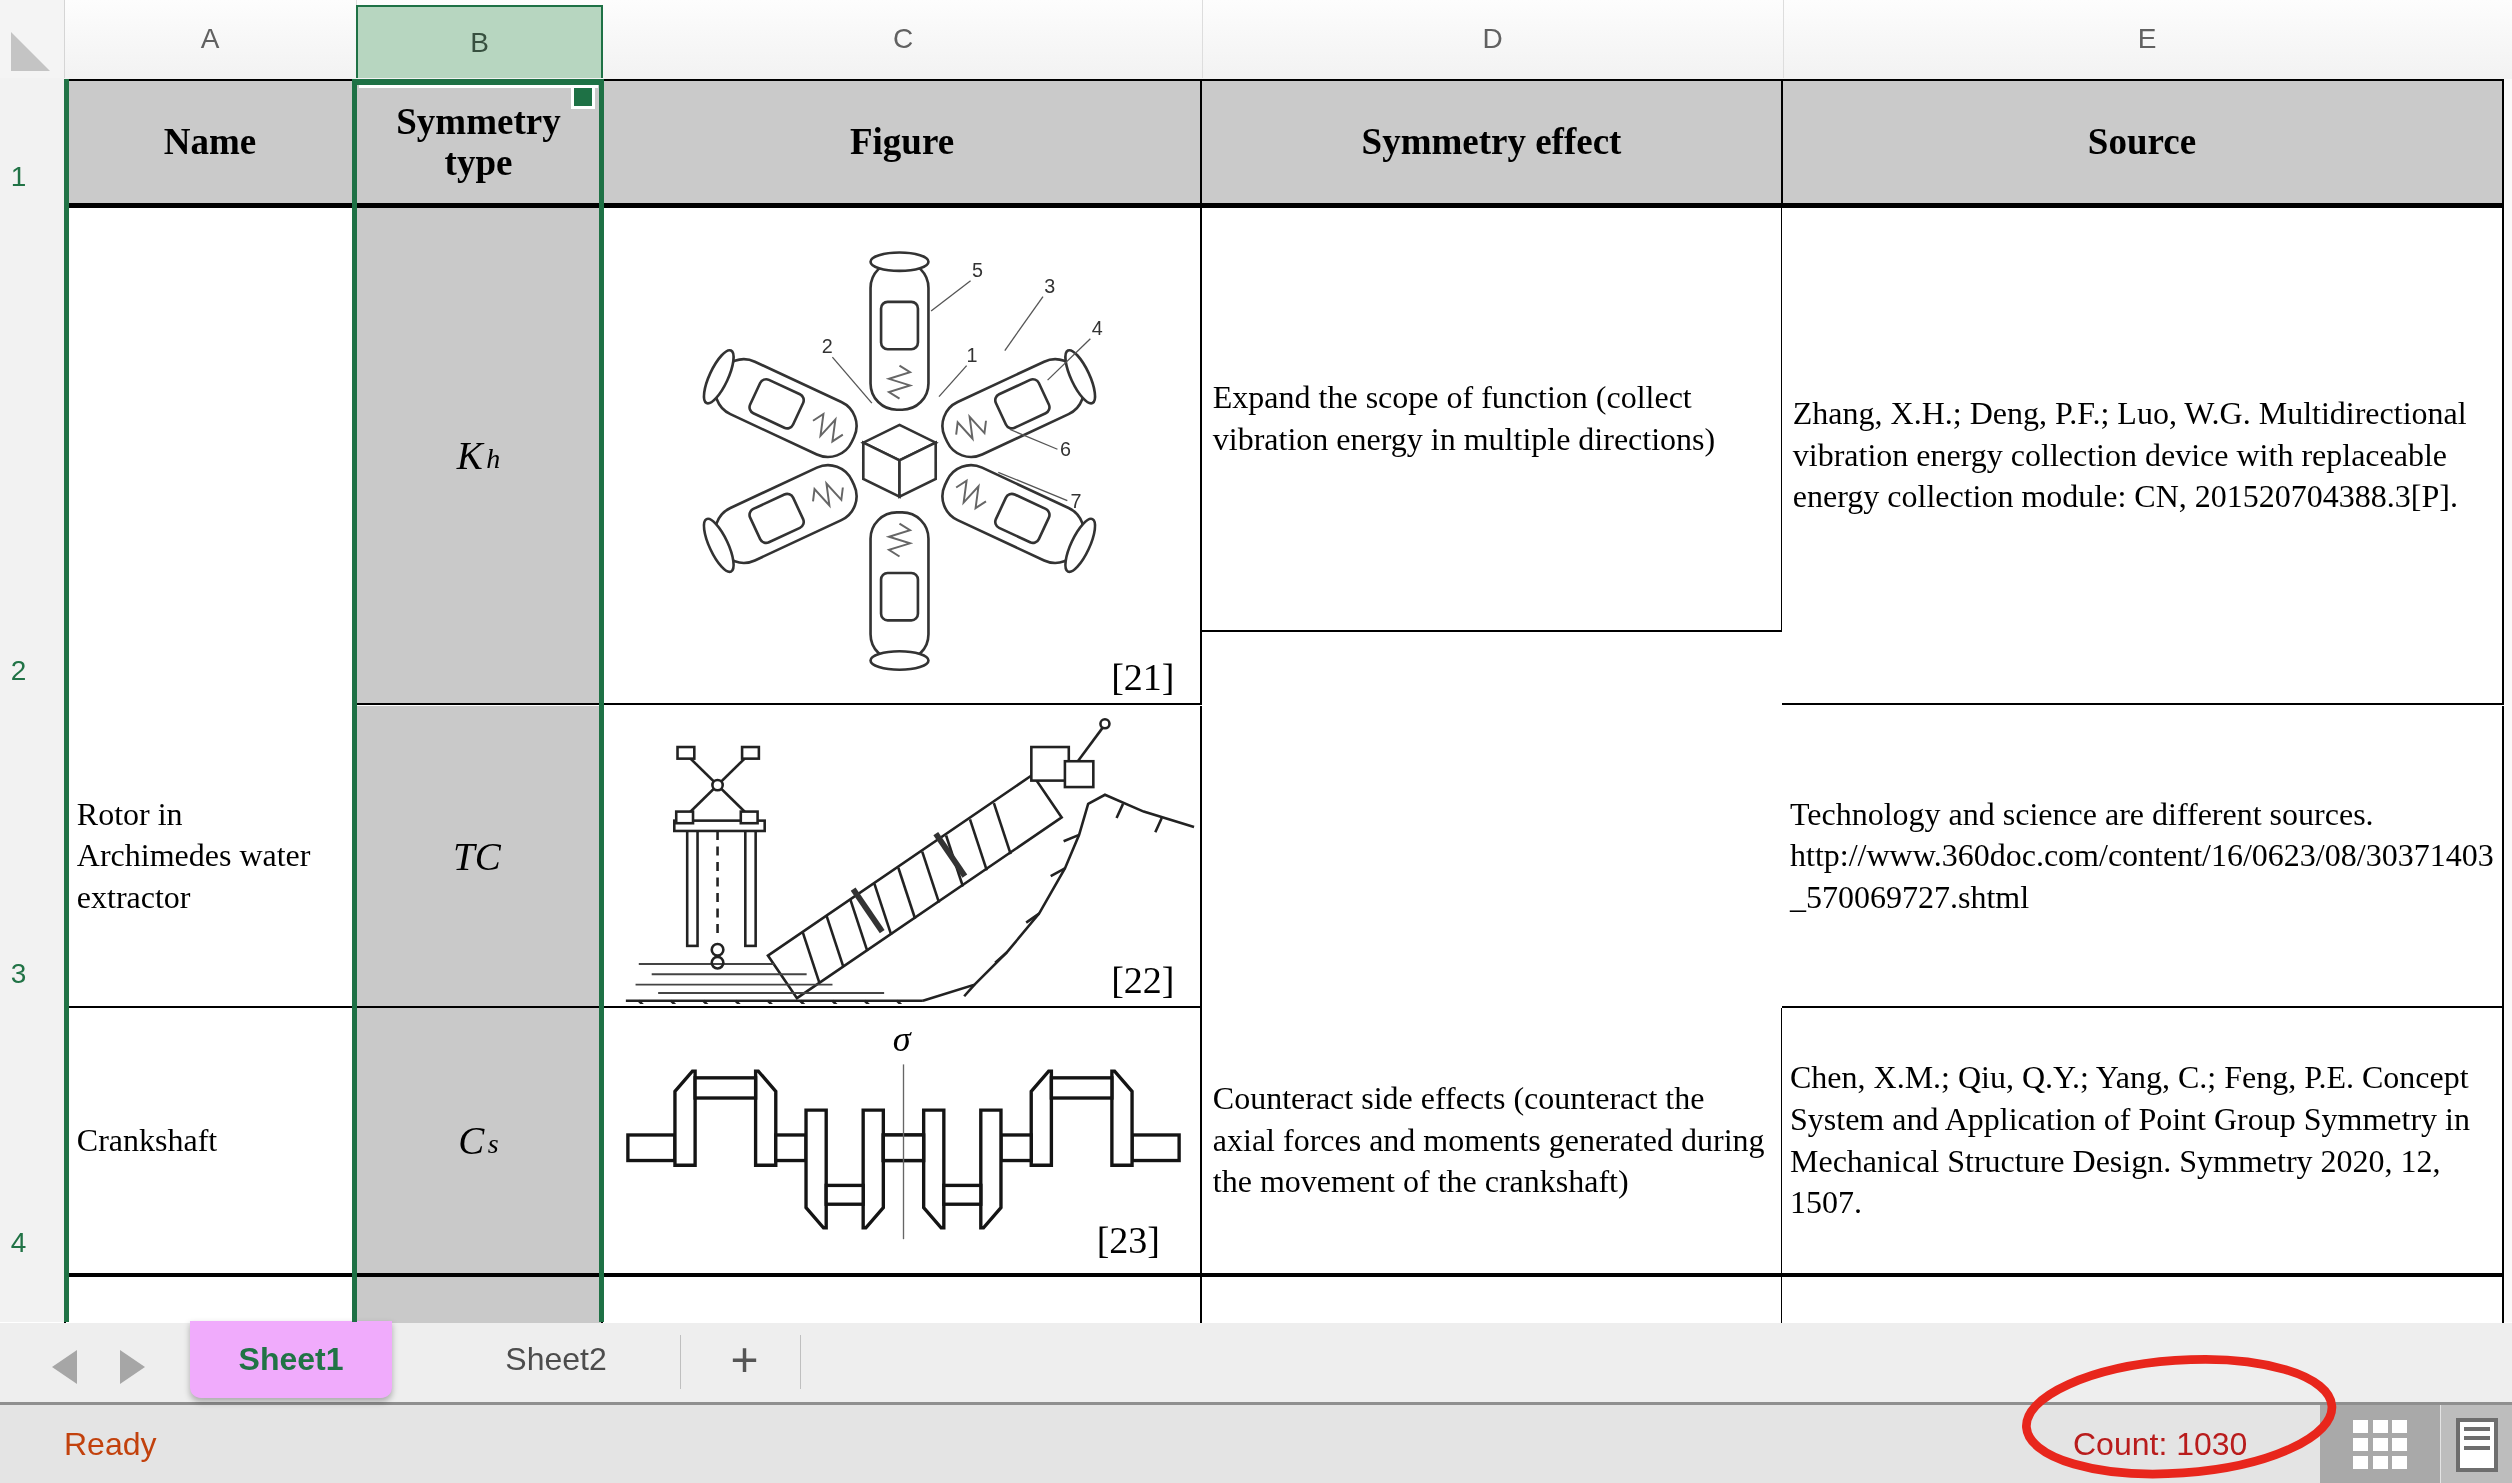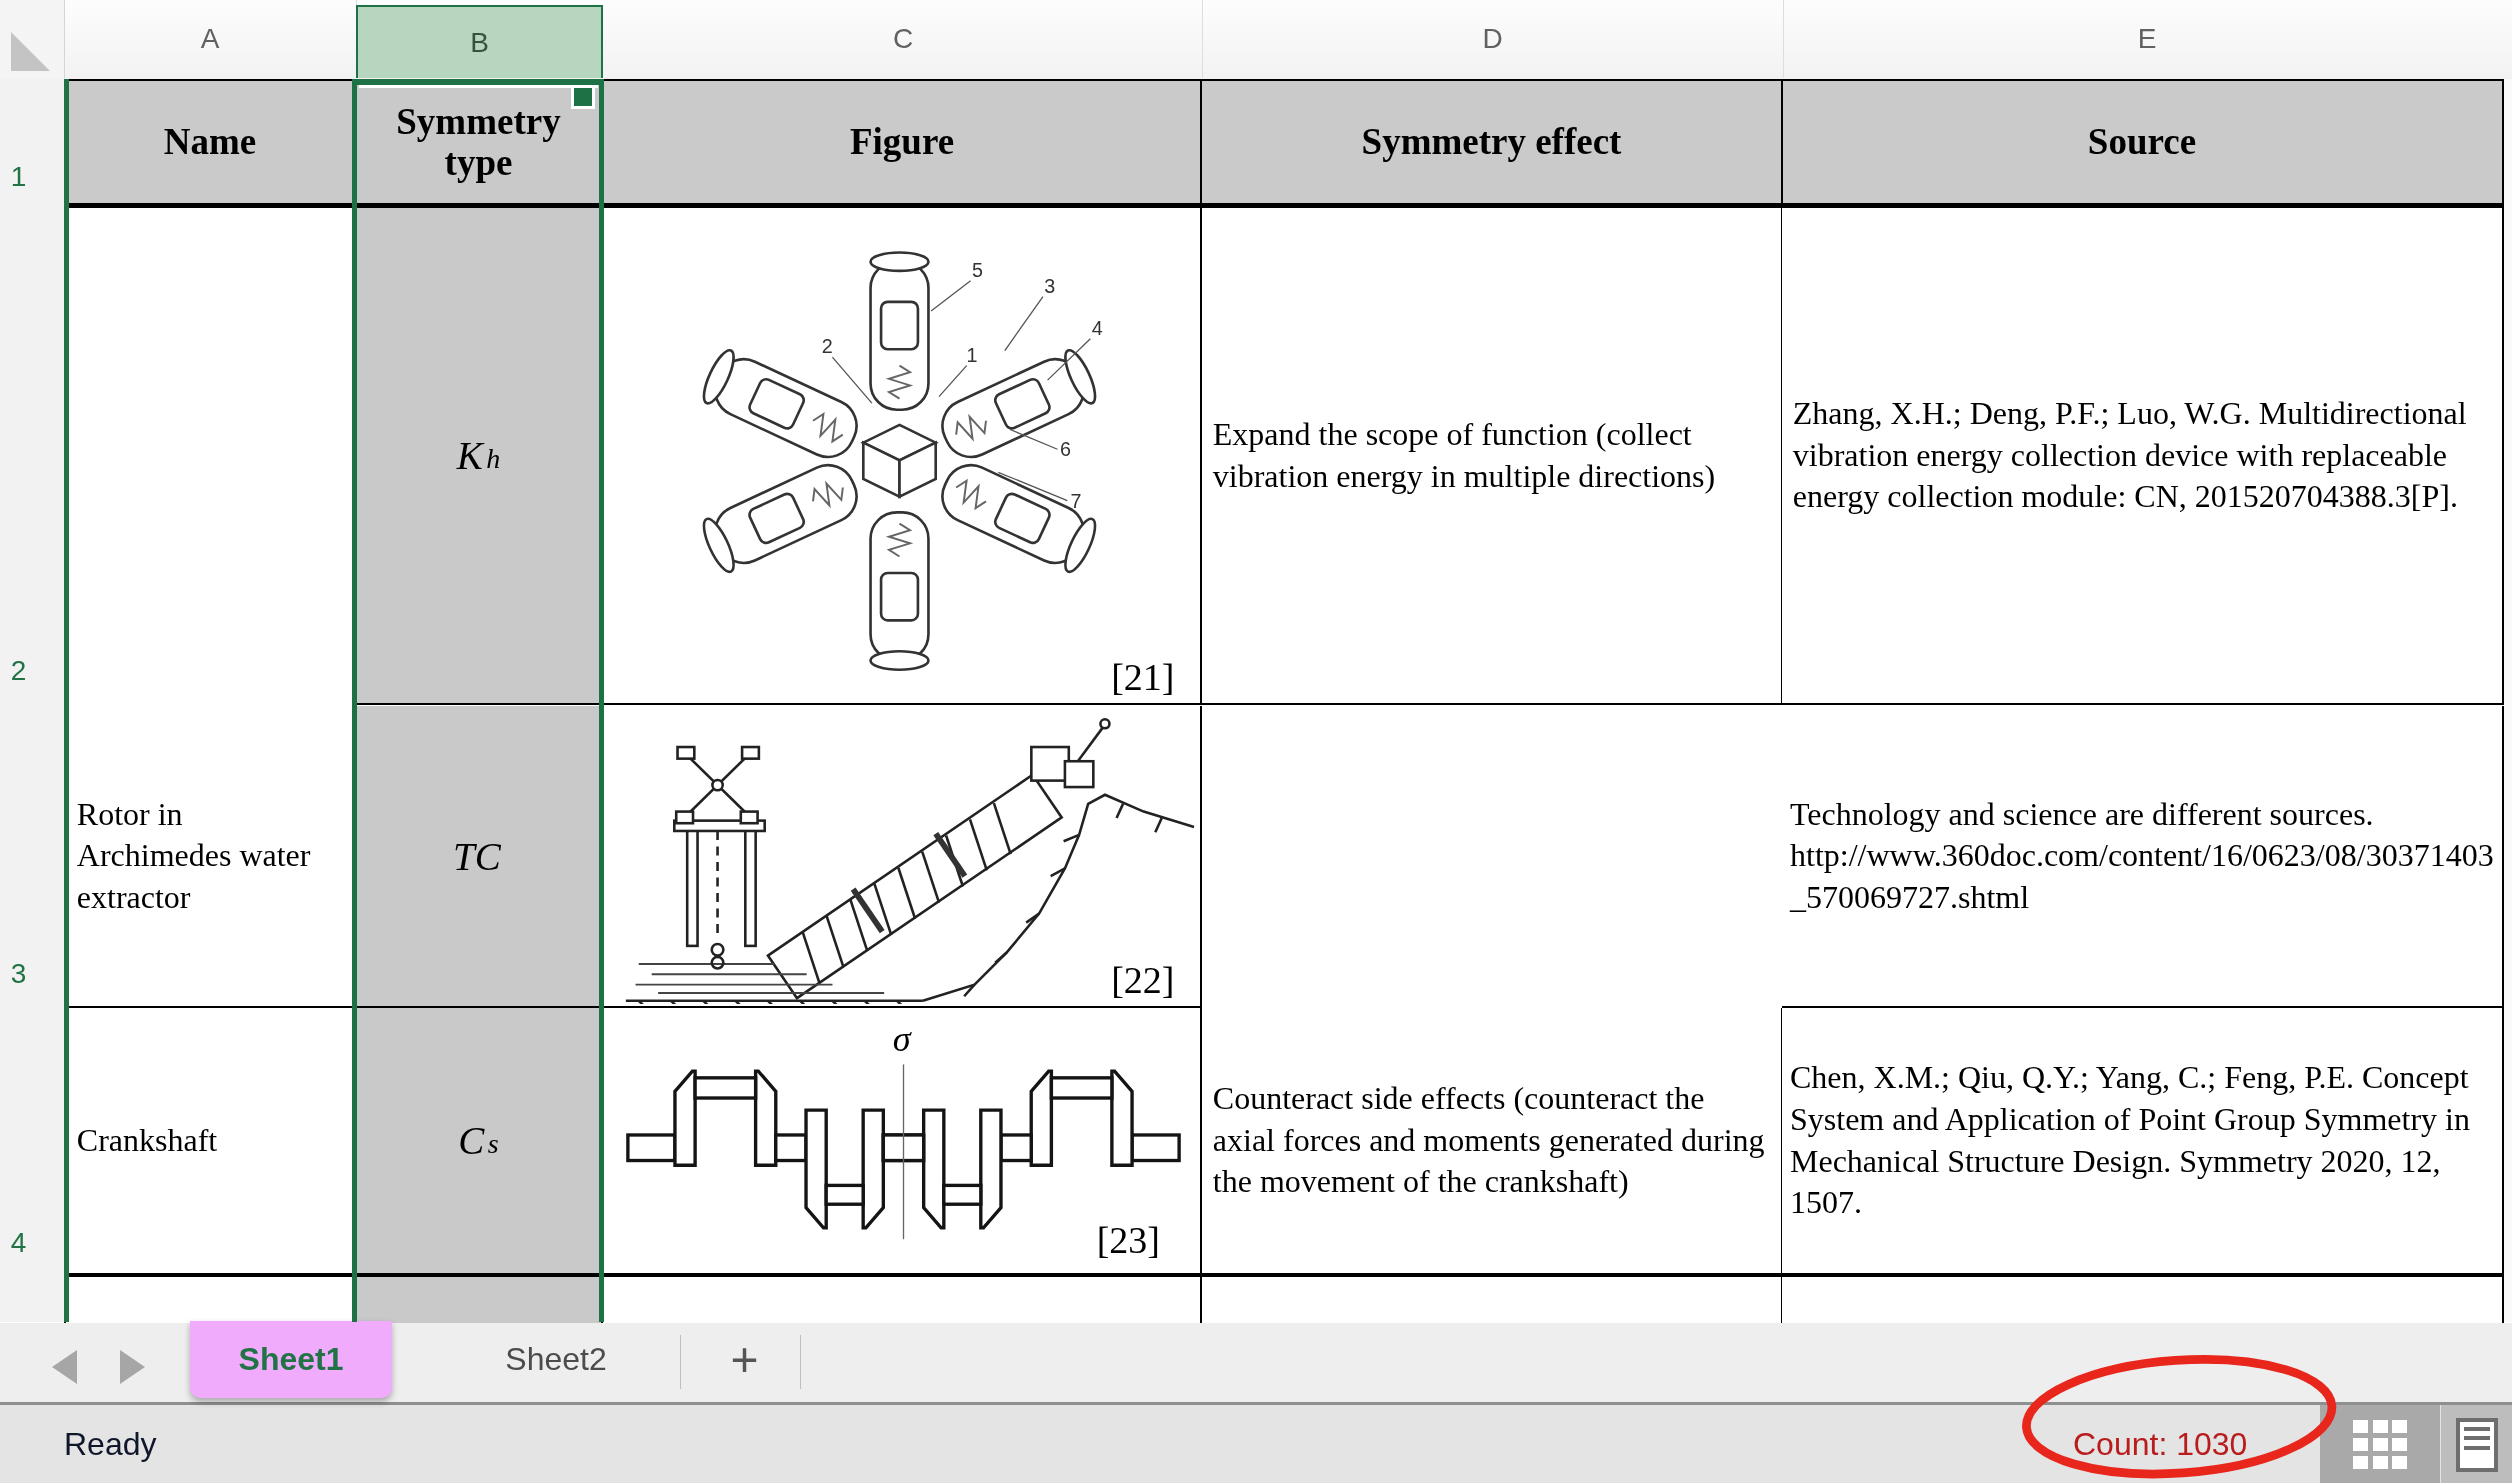--- a/index.html
+++ b/index.html
@@ -62,21 +62,21 @@
   .sheet-tab.active{left:190px;width:202px;background:#f0abfc;border-radius:0 0 10.8px 10.8px;
                     box-shadow:0 3.4px 6px rgba(0,0,0,0.28);color:#217346;font-weight:bold;z-index:2;}
   .sheet-tab.inactive{left:433px;width:246px;color:#4c4c4c;text-align:right;}
   .tab-sep{position:absolute;top:1335px;width:1.3px;height:54px;background:#bfbfbf;}
   .add-sheet{position:absolute;left:704px;top:1321px;width:81px;height:77px;display:flex;align-items:center;
              justify-content:center;font-family:"Liberation Sans",sans-serif;font-size:48px;color:#555;}
 
   
   .statusbar{position:absolute;left:0;top:1405px;width:2512px;height:79px;background:#e4e4e4;}
   .status-text{position:absolute;left:64px;top:1405px;height:79px;display:flex;align-items:center;
-               font-family:"Liberation Sans",sans-serif;font-size:32px;color:#0f172a;}
+               font-family:"Liberation Sans",sans-serif;font-size:32px;color:#c2410c;}
   .count-text{position:absolute;left:2073px;top:1405px;height:79px;display:flex;align-items:center;
               font-family:"Liberation Sans",sans-serif;font-size:32px;color:#b91c1c;}
   .view-btn-normal{position:absolute;left:2320px;top:1405px;width:120px;height:79px;background:#a9a9a9;
                    display:flex;align-items:center;justify-content:center;}
   .grid-icon{display:grid;grid-template-columns:repeat(3,15px);grid-template-rows:repeat(3,13.4px);gap:4.7px;}
   .grid-icon div{background:#ffffff;}
   .view-btn-layout{position:absolute;left:2441px;top:1405px;width:71px;height:79px;background:#bdbdbd;
                    overflow:hidden;display:flex;align-items:center;}
   .page-icon{margin-left:15px;width:42px;height:54px;background:#fff;border:4px solid #6e6e6e;box-sizing:border-box;
              display:flex;flex-direction:column;gap:5.4px;padding:5.4px 4px;}
@@ -200,21 +200,21 @@
         <text x="580" y="124">3</text>
         <text x="652" y="188">4</text>
         <text x="242" y="216">2</text>
         <text x="462" y="229">1</text>
         <text x="604" y="372">6</text>
         <text x="620" y="452">7</text>
       </g>
     </svg>
     <span class="fig-ref">[21]</span>
   </div>
-  <div class="cell body-text" style="left:1202px;top:208px;width:581px;height:497px;">
+  <div class="cell body-text" style="left:1202px;top:208px;width:581px;height:424px;">
     <div class="txt">Expand the scope of function (collect vibration energy in multiple directions)</div>
   </div>
   <div class="cell body-text src" style="left:1782px;top:208px;width:722px;height:497px;">
     <div class="txt">Zhang, X.H.; Deng, P.F.; Luo, W.G. Multidirectional vibration energy collection device with replaceable energy collection module: CN, 201520704388.3[P].</div>
   </div>
 
   <div class="cell left-edge body-text" style="left:64px;top:706px;width:292px;height:302px;">
     <div class="txt">Rotor in Archimedes water extractor</div>
   </div>
   <div class="cell sel sym-cell" style="left:356px;top:706px;width:247px;height:302px;">

